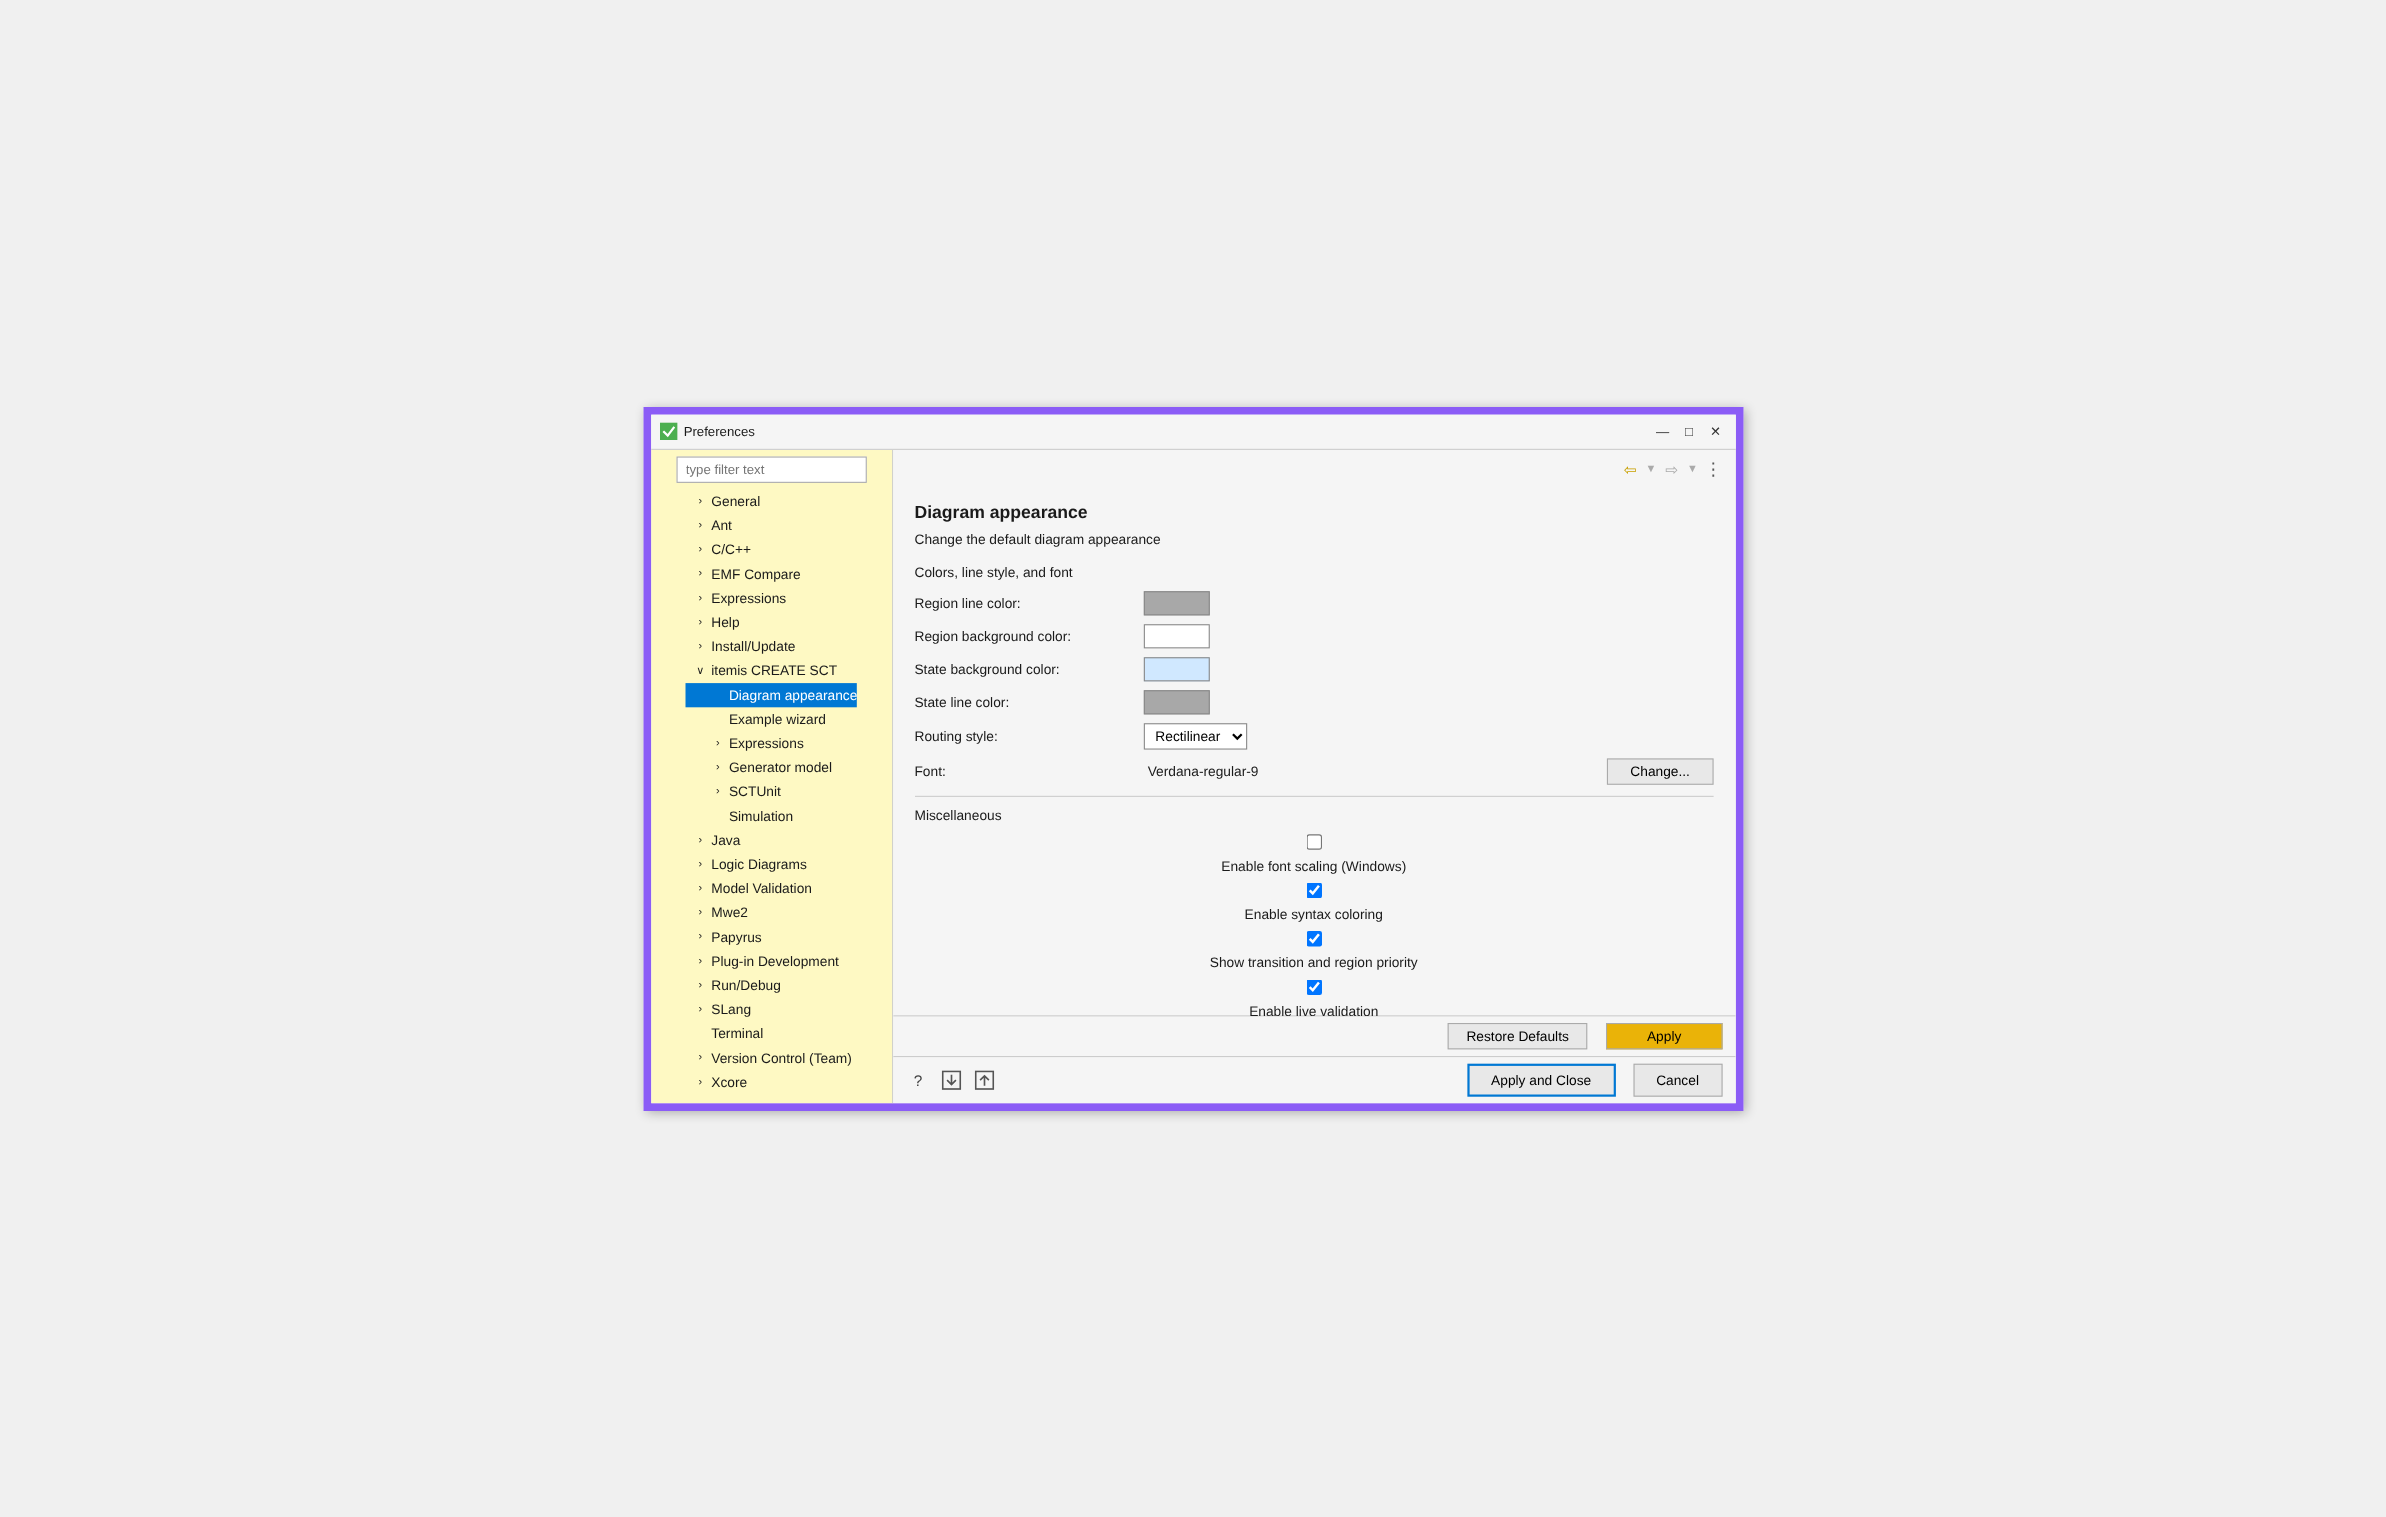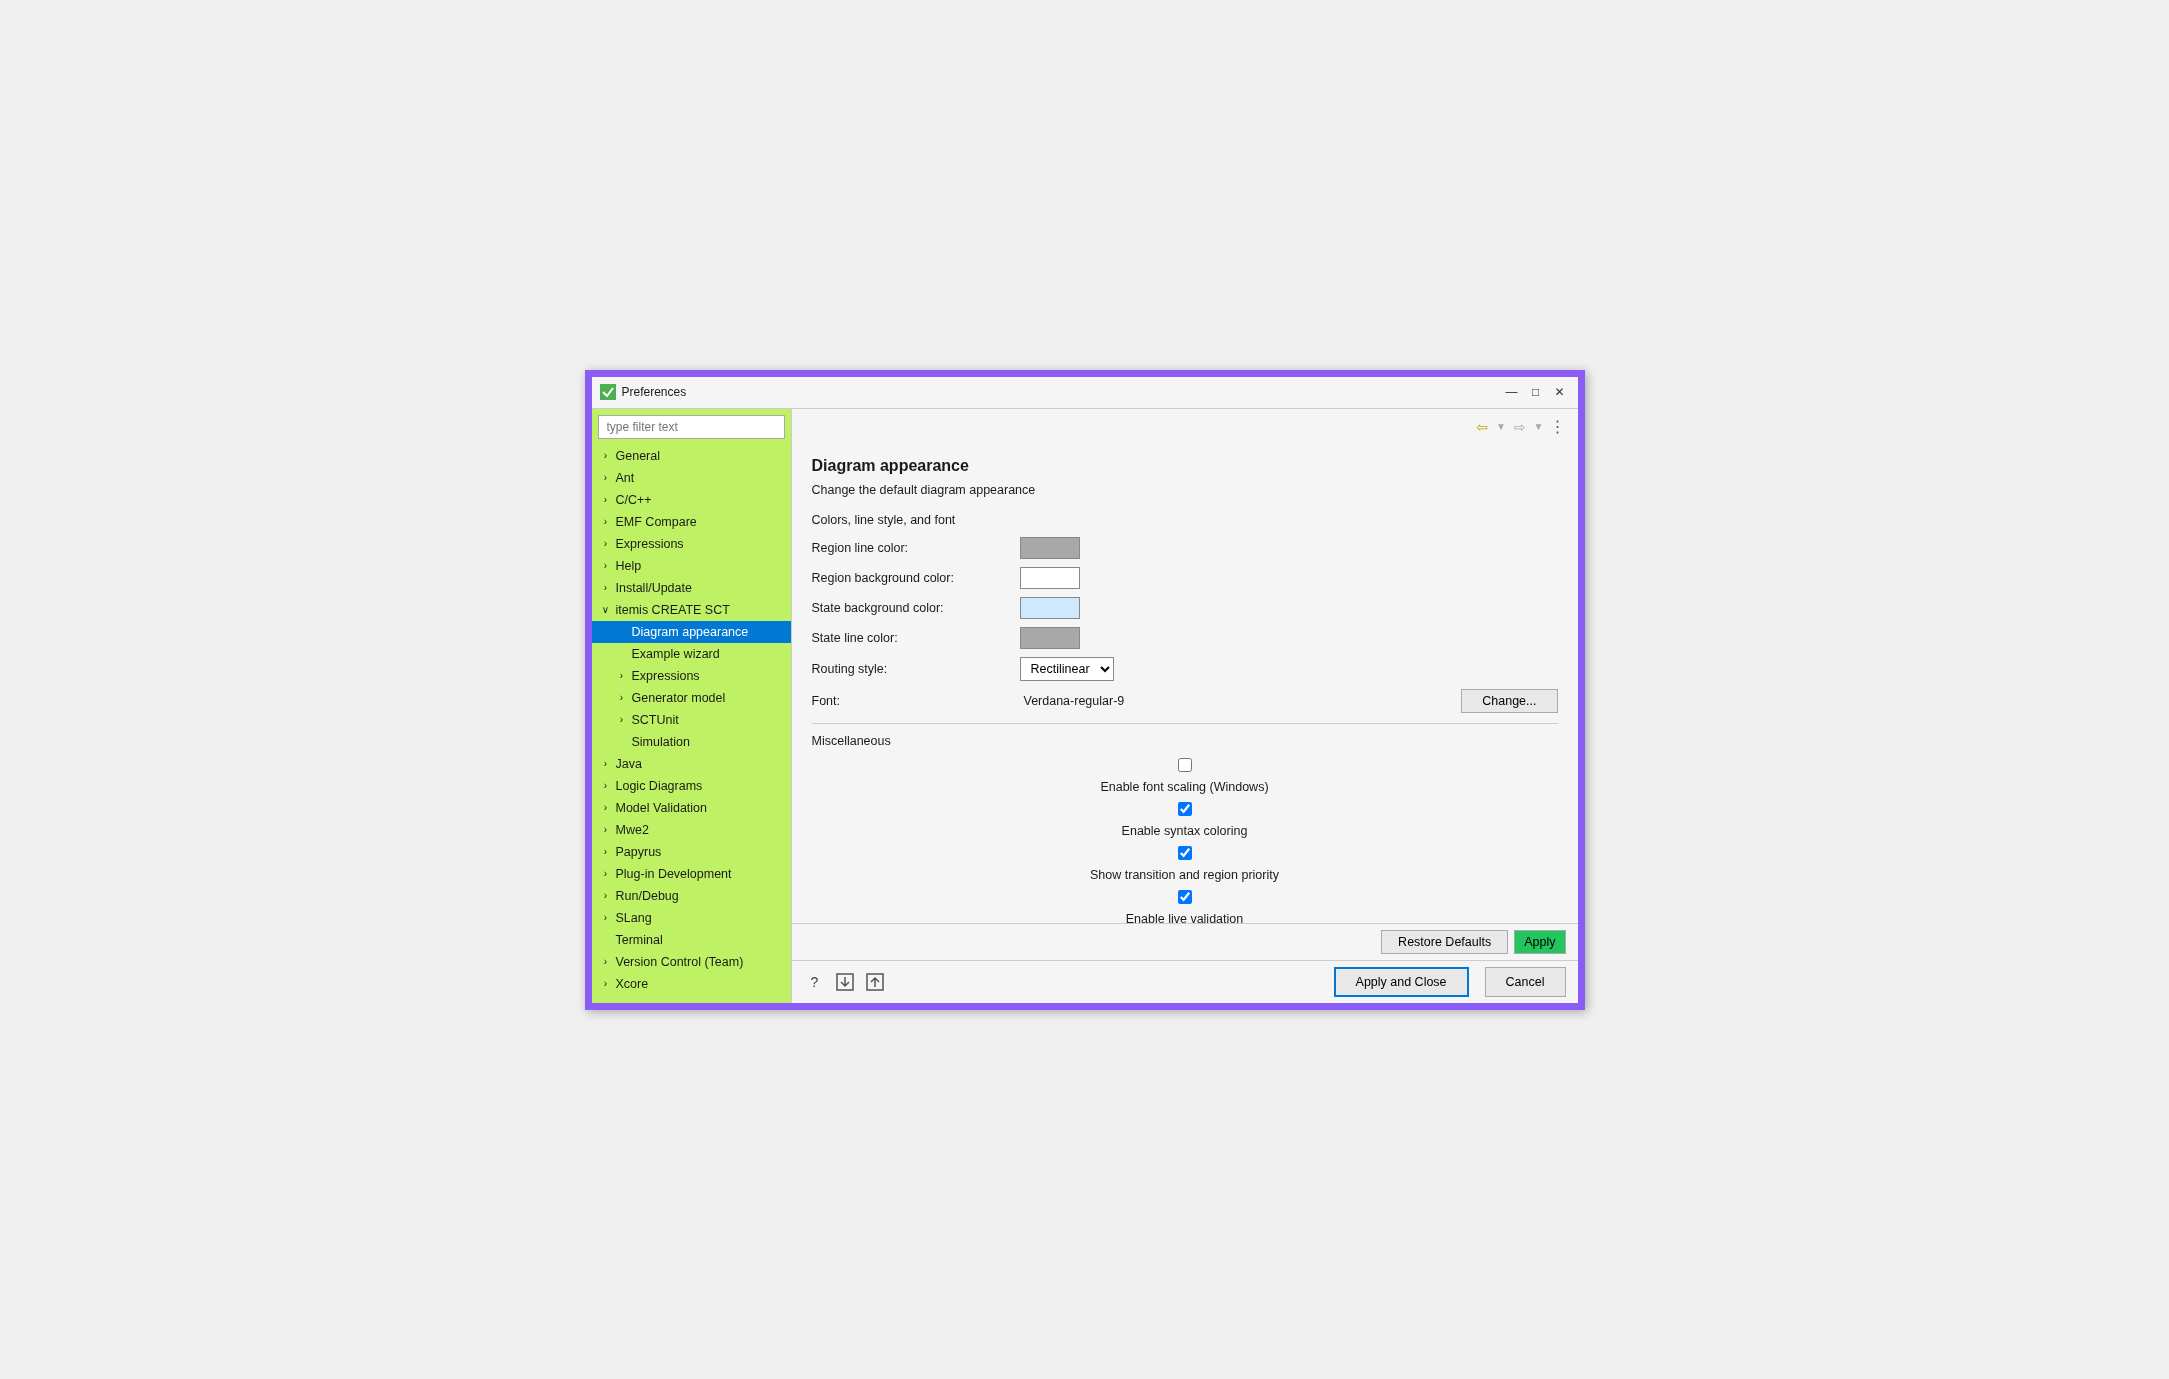--- a/index.html
+++ b/index.html
@@ -56,26 +56,27 @@
       font-size: 12px;
       cursor: pointer;
       color: #333;
     }
     .main-content {
       display: flex;
       flex: 1;
       overflow: hidden;
     }
     .sidebar {
-      width: 200px;
-      background: #bef264;
+      width: 220px;
+      background: #fef9c3;
       border-right: 1px solid #ccc;
       display: flex;
       flex-direction: column;
       flex-shrink: 0;
+      align-items: center;
     }
     .search-box {
       margin: 6px;
       padding: 4px 8px;
       border: 1px solid #aaa;
       background: white;
       font-size: 12px;
       color: #888;
       outline: none;
     }
@@ -288,25 +289,26 @@
       border: 2px solid #0078d4;
     }
     .restore-defaults-btn {
       padding: 4px 16px;
       background: #e8e8e8;
       border: 1px solid #aaa;
       font-size: 12.5px;
       cursor: pointer;
     }
     .apply-btn {
-      padding: 4px 9px;
-      background: #22c55e;
+      padding: 4px 36px;
+      background: #eab308;
       border: 1px solid #aaa;
       font-size: 12.5px;
       cursor: pointer;
+      margin-left: 11px;
     }
   </style>
 </head>
 <body>
 
 <div class="window">
 
   <div class="title-bar">
     <div class="title-bar-icon">
       <svg width="16" height="16" viewBox="0 0 16 16">

